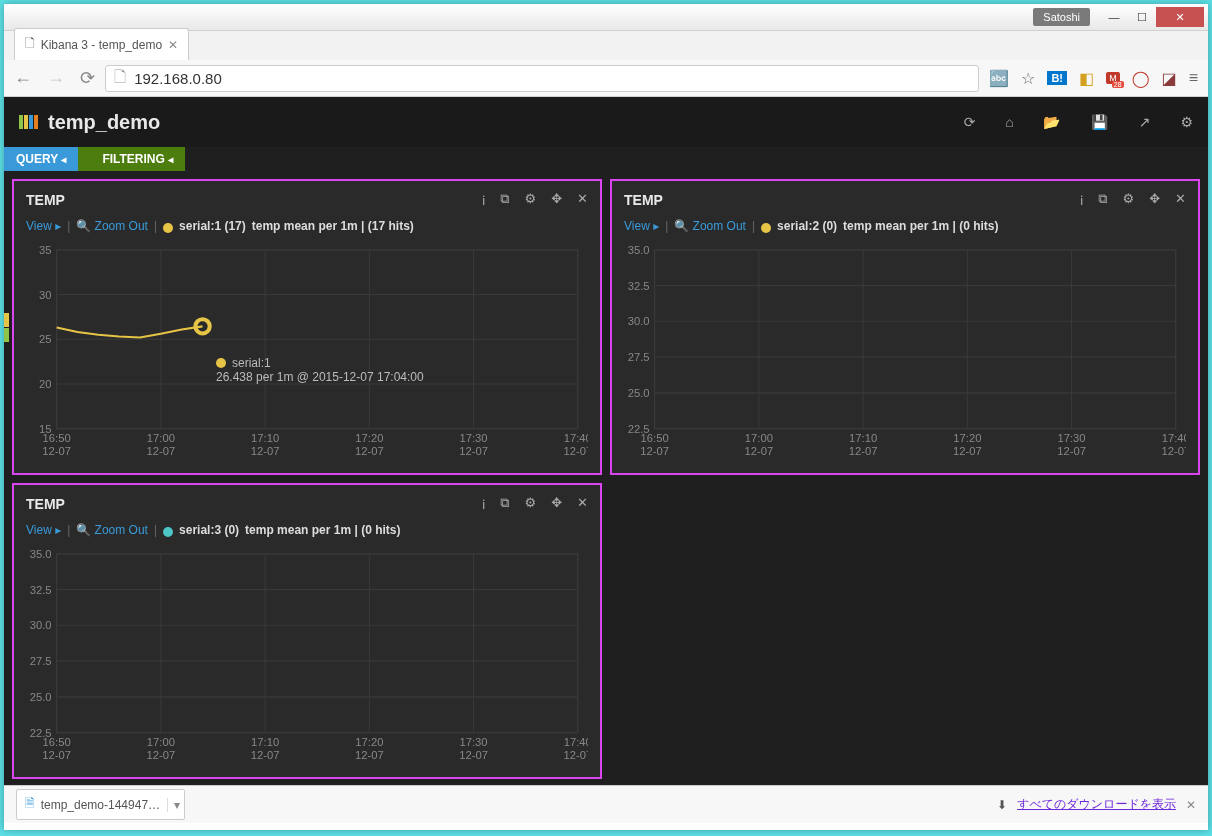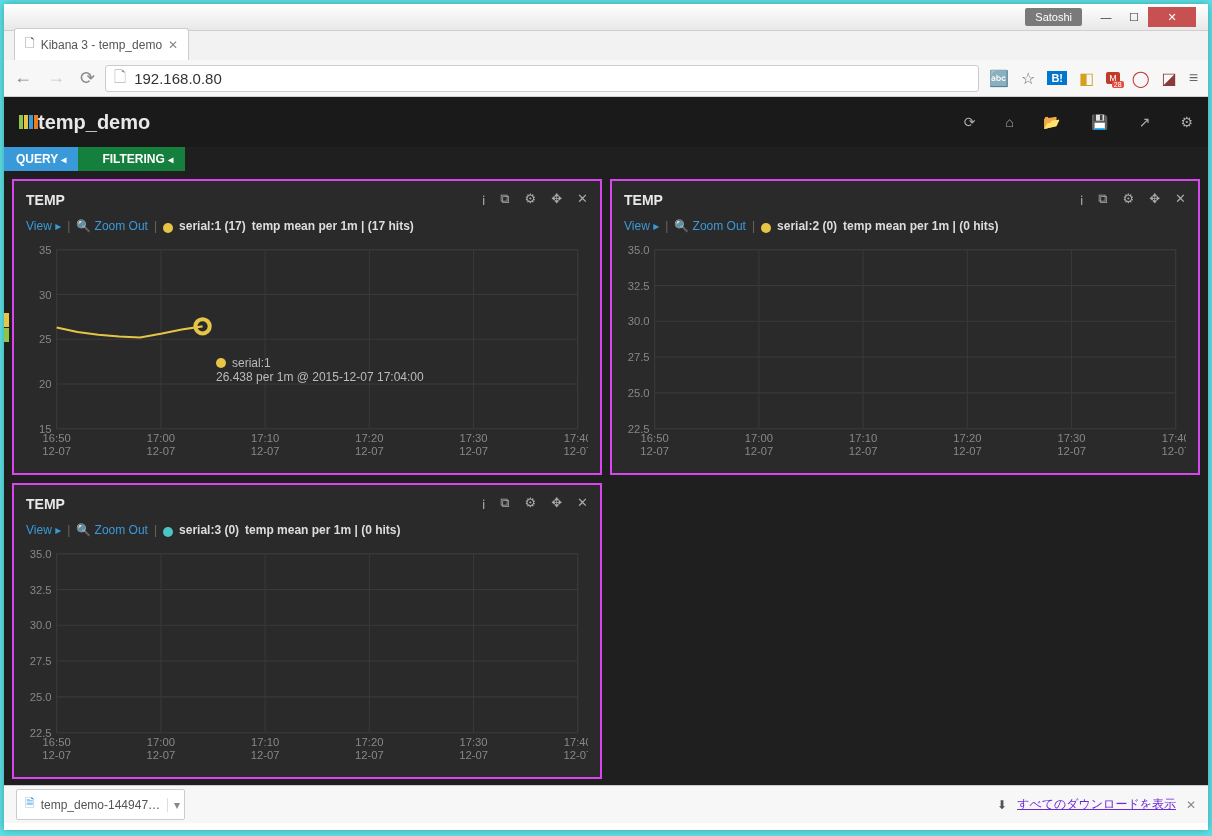--- a/index.html
+++ b/index.html
@@ -1,20 +1,20 @@
 <!DOCTYPE html>
 <html><head>
 <meta charset="utf-8">
 <style>
 * { margin: 0; padding: 0; box-sizing: border-box; }
 body { font-family: Arial, sans-serif; background: #5ce1e6; width: 1212px; height: 836px; overflow: hidden; position: relative; }
 
 
 .browser-window { width: 1204px; height: 826px; margin: 4px; background: #fff; box-shadow: 0 0 8px rgba(0,0,0,0.3); position: relative; }
-.browser-titlebar { height: 27px; background: linear-gradient(#fff, #e8e8e8); display: flex; justify-content: flex-end; align-items: center; padding-right: 12px; border-bottom: 1px solid #d0d0d0; }
+.browser-titlebar { height: 27px; background: linear-gradient(#fff, #e8e8e8); display: flex; justify-content: flex-end; align-items: center; padding-right: 4px; border-bottom: 1px solid #d0d0d0; }
 .user-badge { background: #7a7a7a; color: #fff; font-size: 11px; padding: 3px 10px; border-radius: 2px; }
 .win-btns { display: flex; margin-left: 10px; }
 .win-btn { width: 28px; height: 20px; display: flex; align-items: center; justify-content: center; font-size: 11px; color: #333; }
 .win-btn.close { background: #c75050; color: #fff; width: 48px; }
 .browser-tabs { height: 29px; background: #f2f2f2; display: flex; align-items: flex-end; padding-left: 10px; }
 .browser-tab { background: #fff; border: 1px solid #ccc; border-bottom: none; border-radius: 3px 3px 0 0; padding: 5px 10px; font-size: 12px; color: #555; display: flex; align-items: center; gap: 6px; }
 .browser-tab .tab-close { color: #888; cursor: pointer; }
 .browser-toolbar { height: 37px; background: #f7f7f7; border-bottom: 1px solid #d0d0d0; display: flex; align-items: center; padding: 0 10px; gap: 10px; }
 .nav-btns { display: flex; gap: 15px; color: #888; font-size: 18px; }
 .url-bar { flex: 1; height: 27px; border: 1px solid #ccc; border-radius: 3px; background: #fff; display: flex; align-items: center; padding: 0 8px; gap: 8px; font-size: 15px; color: #333; }
@@ -26,33 +26,33 @@
 .b-icon { background: #0077cc; color: #fff; font-weight: bold; padding: 1px 4px; font-size: 11px; }
 
 
 .kibana-viewport { height: 688px; overflow: hidden; position: relative; }
 .kibana-scroll { height: 100%; overflow-y: scroll; background: #1f1f1f; }
 .kibana-scroll::-webkit-scrollbar { width: 17px; }
 .kibana-scroll::-webkit-scrollbar-track { background: #f0f0f0; }
 .kibana-scroll::-webkit-scrollbar-thumb { background: #c0c0c0; border: 1px solid #a0a0a0; }
 
 .kibana-header { height: 50px; background: #1a1a1a; display: flex; align-items: center; padding: 0 15px; color: #ccc; justify-content: space-between; }
-.kibana-title-area { display: flex; align-items: center; }
+.kibana-title-area { display: flex; align-items: center; gap: 10px; }
 .kibana-logo { display: flex; gap: 1px; }
 .kibana-logo span { width: 4px; height: 14px; display: block; }
 .kibana-title { font-size: 20px; font-weight: bold; color: #e8e8e8; }
 .kibana-header-right { display: flex; align-items: center; gap: 28px; }
 .time-range { font-size: 13px; color: #aaa; }
 .time-range .refresh { color: #c09853; }
 .header-icons { display: flex; gap: 30px; color: #aaa; font-size: 14px; }
 
 .kibana-tabs { display: flex; }
 .ktab { padding: 5px 12px; font-size: 12px; font-weight: bold; color: #fff; cursor: pointer; }
 .ktab.query { background: #3a9ad9; }
-.ktab.filtering { background: #15803d; padding-left: 24px; }
+.ktab.filtering { background: #4d7c0f; padding-left: 24px; }
 .ktab .caret-left { font-size: 10px; }
 
 .side-markers { position: absolute; left: 0; top: 216px; z-index: 5; }
 .side-marker { width: 5px; height: 14px; margin-bottom: 1px; }
 
 .panels { padding: 8px; display: grid; grid-template-columns: 1fr 1fr; gap: 8px; }
 .panel { background: #2a2a2a; border: 2px solid #d946ef; position: relative; }
 .panel-header { display: flex; justify-content: space-between; align-items: center; padding: 10px 12px; }
 .panel-title { font-weight: bold; color: #e8e8e8; font-size: 14px; }
 .panel-icons { display: flex; gap: 15px; color: #aaa; font-size: 13px; }

